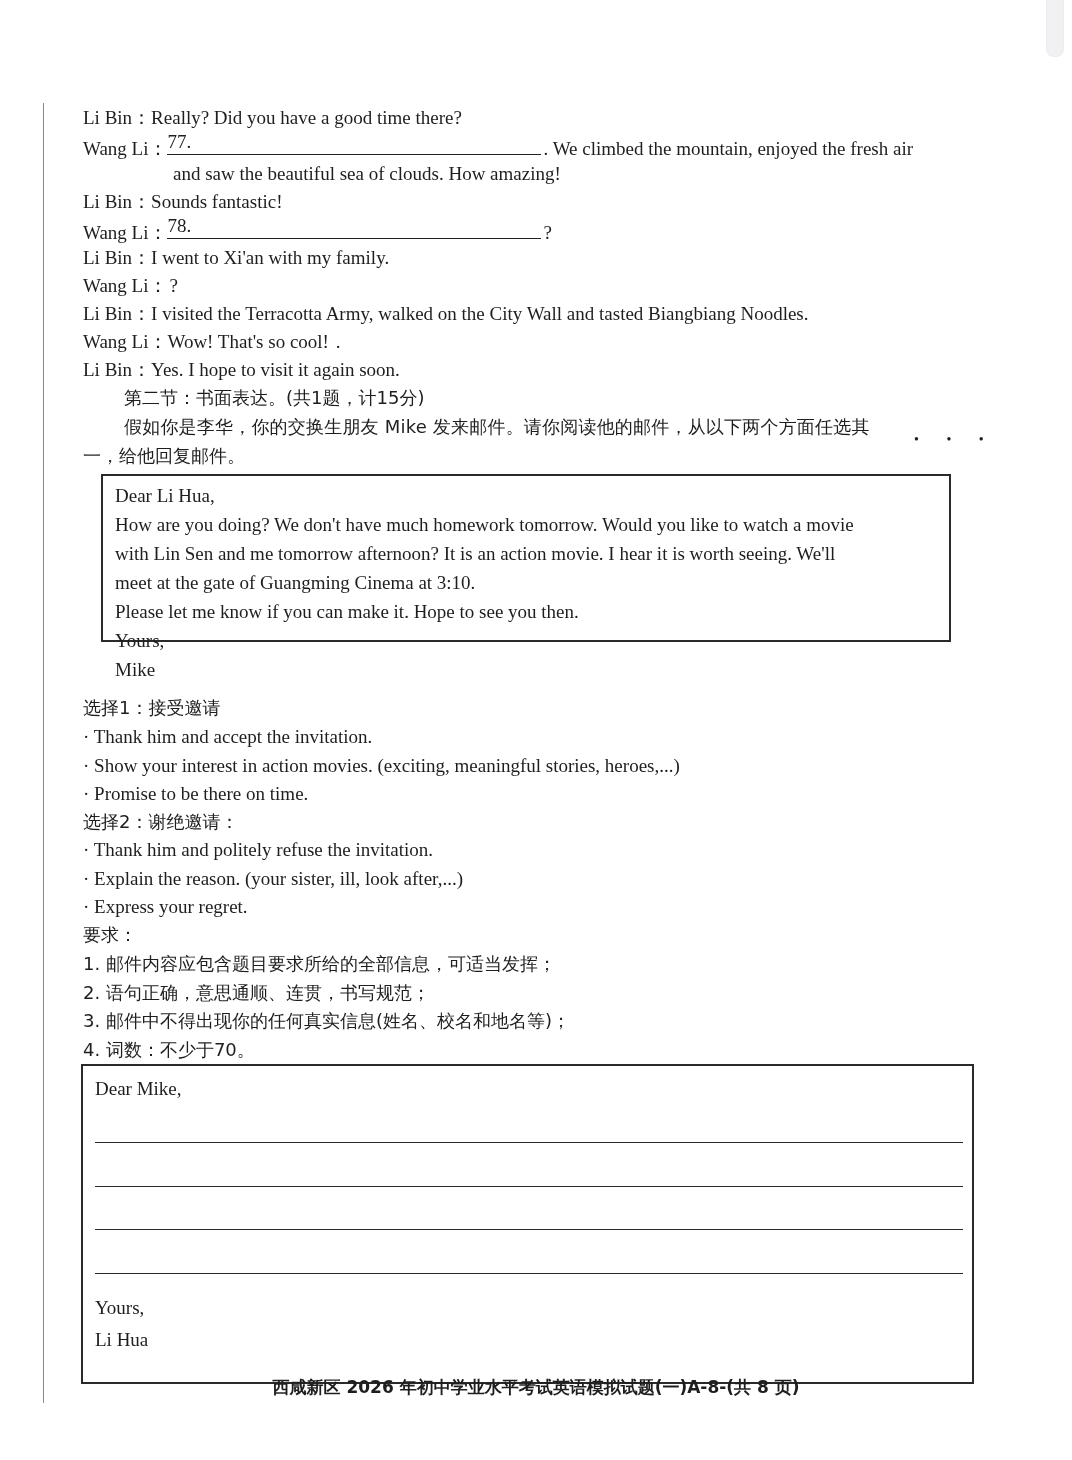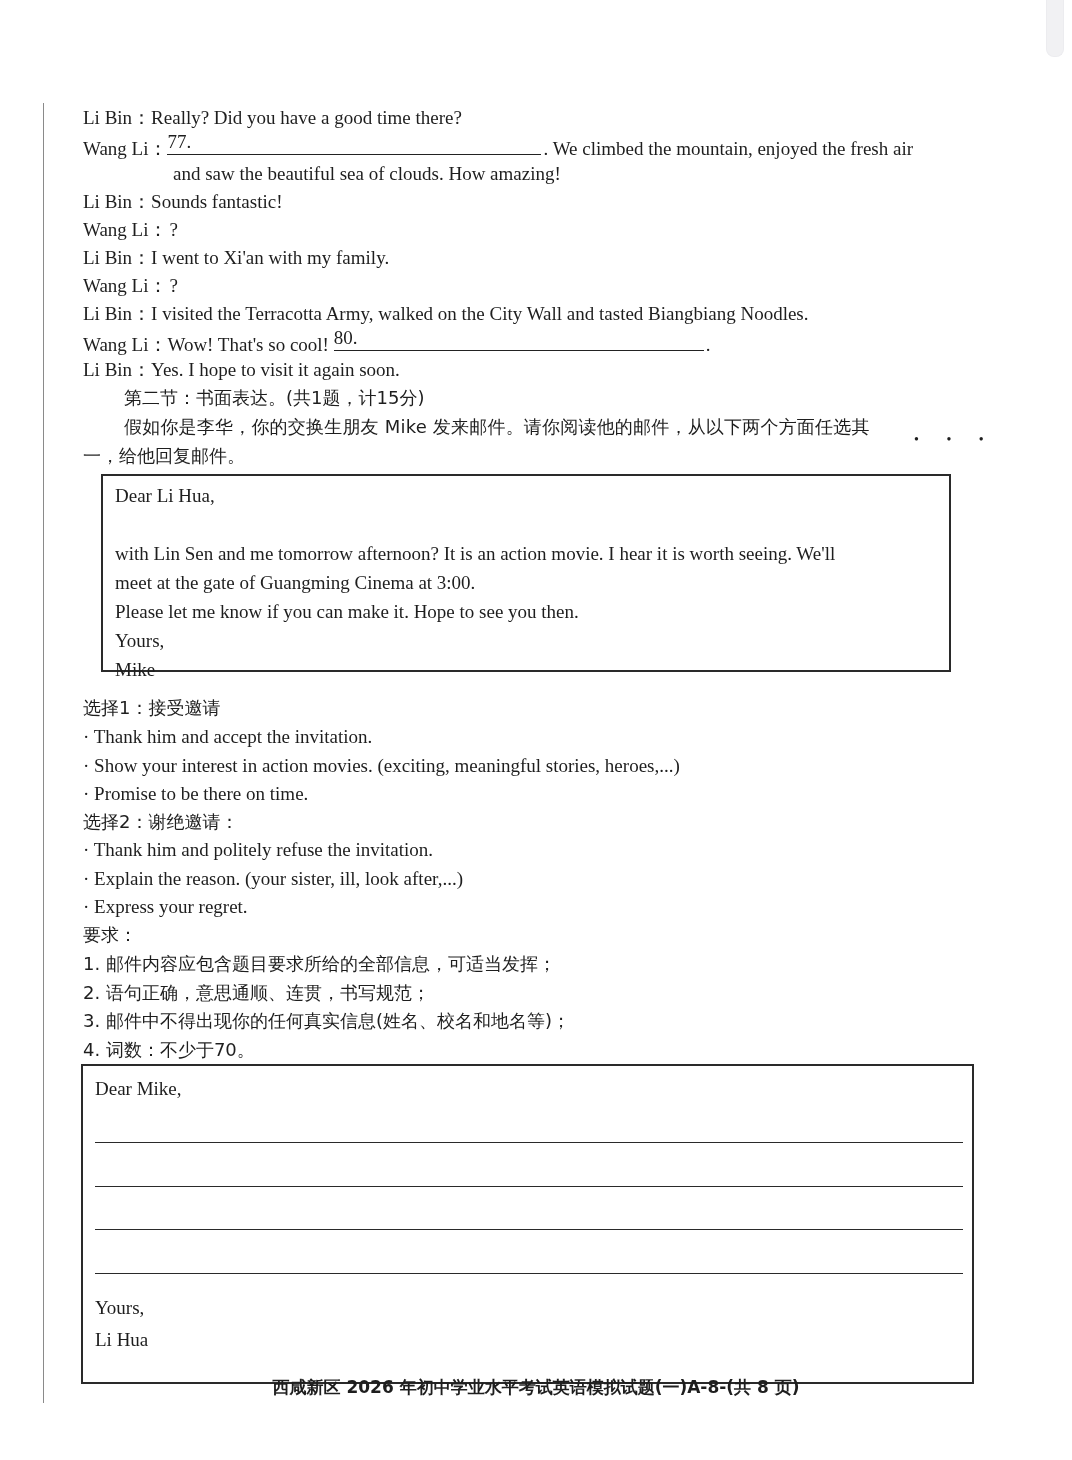--- a/index.html
+++ b/index.html
@@ -7,21 +7,21 @@
     width: 1072px; height: 1460px; background: #ffffff; position: relative; overflow: hidden;
     font-family: "Liberation Serif", "DejaVu Serif", serif; color: #1e1e1e;
   }
   .page-margin { position: absolute; left: 43px; top: 103px; width: 1px; height: 1300px; background: #8a8a8a; }
   .scroll-thumb { position: absolute; left: 1046px; top: 0; width: 16px; height: 56px; background: #f1f1f3; border-radius: 0 0 8px 8px; border: 1px solid #ececef; border-top: none; }
   .line { position: absolute; left: 83px; font-size: 19px; line-height: 24px; white-space: nowrap; text-align: right; }
   .blank { display: inline-block; border-bottom: 1.5px solid #222; vertical-align: baseline; height: 20px; position: relative; }
   .blank .num { position: absolute; left: 0; bottom: 0; }
   .cn { font-family: "DejaVu Sans", "Liberation Sans", sans-serif; font-size: 18px; }
   .dots { position: absolute; font-size: 14px; letter-spacing: 12px; }
-  .mail-box { position: absolute; left: 101px; top: 474px; width: 850px; height: 198px; border: 2px solid #2a2a2a; box-sizing: border-box; }
+  .mail-box { position: absolute; left: 101px; top: 474px; width: 850px; height: 168px; border: 2px solid #2a2a2a; box-sizing: border-box; }
   .mail-line { position: absolute; left: 12px; font-size: 19px; line-height: 24px; white-space: nowrap; }
   .answer-box { position: absolute; left: 81px; top: 1064px; width: 893px; height: 320px; border: 2px solid #2a2a2a; box-sizing: border-box; }
   .answer-rule { position: absolute; left: 12px; width: 868px; height: 0; border-top: 1.5px solid #2a2a2a; }
   .footer { position: absolute; left: 0; width: 1072px; top: 1376px; text-align: center; font-size: 17px; font-family: "DejaVu Sans", sans-serif; font-weight: bold; }
 </style>
 </head>
 <body>
 
 <div class="page-margin"></div>
 <div class="scroll-thumb"></div>
@@ -33,52 +33,53 @@
 <div class="line" style="top:134px">
   <span>Wang Li：</span><span class="blank" style="width:374px"><span class="num">77.</span></span><span style="margin-left:2px">. We climbed the mountain, enjoyed the fresh air</span>
 </div>
 <div class="line" style="top:162px; left:173px">and saw the beautiful sea of clouds. How amazing!</div>
 
 <div class="line" style="top:190px">
   <span>Li Bin：</span><span>Sounds fantastic!</span>
 </div>
 
 <div class="line" style="top:218px">
-  <span>Wang Li：</span><span style="margin-left:2px">?</span>
+  <span>Wang Li：</span><span class="blank" style="width:374px"><span class="num">78.</span></span><span style="margin-left:2px">?</span>
 </div>
 
 <div class="line" style="top:246px">
   <span>Li Bin：</span><span>I went to Xi'an with my family.</span>
 </div>
 
 <div class="line" style="top:274px">
   <span>Wang Li：</span><span style="margin-left:2px">?</span>
 </div>
 
 <div class="line" style="top:302px">
   <span>Li Bin：</span><span>I visited the Terracotta Army, walked on the City Wall and tasted Biangbiang Noodles.</span>
 </div>
 
 <div class="line" style="top:330px">
-  <span>Wang Li：</span><span>Wow! That's so cool! </span><span class="blank" style="width:370px"><span class="num">80.</span></span><span style="margin-left:2px">.</span>
+  <span>Wang Li：</span><span>Wow! That's so cool! </span><span style="margin-left:2px">.</span>
 </div>
 
 <div class="line" style="top:358px">
   <span>Li Bin：</span><span>Yes. I hope to visit it again soon.</span>
 </div>
 
 <div class="line cn" style="top:386px; left:124px">第二节：书面表达。(共1题，计15分)</div>
 <div class="line cn" style="top:415px; left:124px; letter-spacing:0.2px">假如你是李华，你的交换生朋友 Mike 发来邮件。请你阅读他的邮件，从以下两个方面任选其</div>
 <div class="dots" style="top:432px; left:914px">• • •</div>
 <div class="line cn" style="top:444px; left:83px">一，给他回复邮件。</div>
 
 <div class="mail-box">
   <div class="mail-line" style="top:8px">Dear Li Hua,</div>
+  <div class="mail-line" style="top:37px">How are you doing? We don't have much homework tomorrow.  Would you like to watch a movie</div>
   <div class="mail-line" style="top:66px">with Lin Sen and me tomorrow afternoon? It is an action movie.  I hear it is worth seeing.  We'll</div>
-  <div class="mail-line" style="top:95px">meet at the gate of Guangming Cinema at 3:00.</div>
+  <div class="mail-line" style="top:95px">meet at the gate of Guangming Cinema at 3:10.</div>
   <div class="mail-line" style="top:124px">Please let me know if you can make it.  Hope to see you then.</div>
   <div class="mail-line" style="top:153px">Yours,</div>
   <div class="mail-line" style="top:182px">Mike</div>
 </div>
 
 <div class="line cn" style="top:696px">选择1：接受邀请</div>
 <div class="line" style="top:725px">· Thank him and accept the invitation.</div>
 <div class="line" style="top:754px">· Show your interest in action movies. (exciting, meaningful stories, heroes,...)</div>
 <div class="line" style="top:782px">· Promise to be there on time.</div>
 <div class="line cn" style="top:810px">选择2：谢绝邀请：</div>

